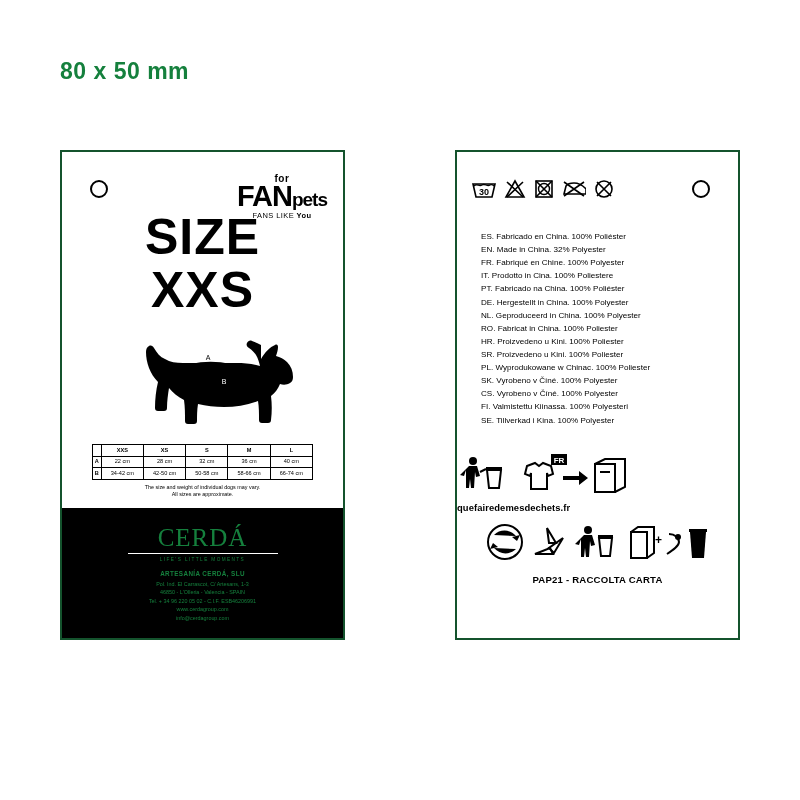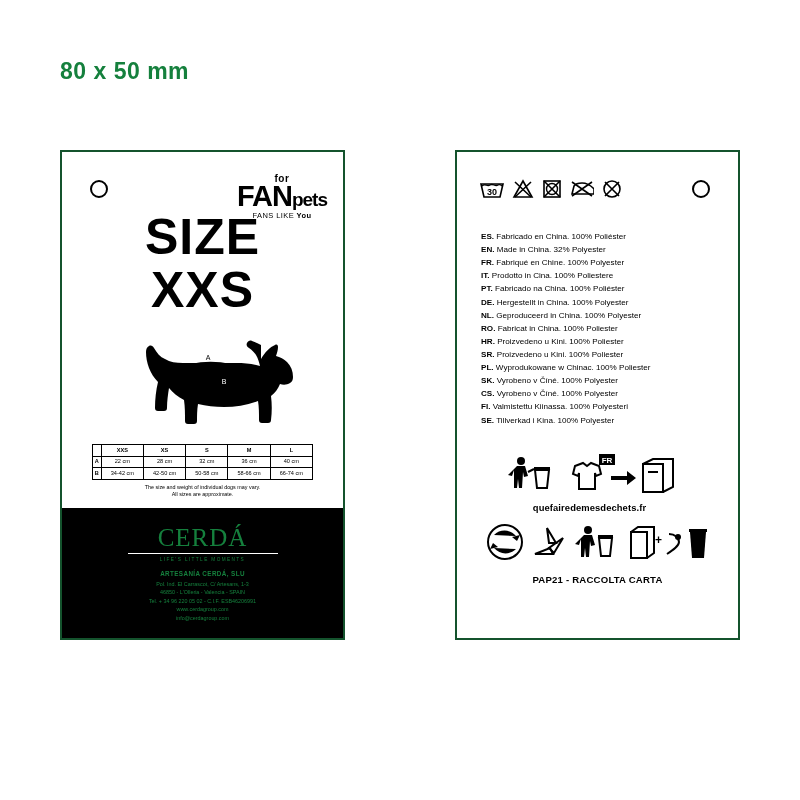--- a/index.html
+++ b/index.html
@@ -156,40 +156,40 @@
     margin-bottom:3px;
   }
   .addr {
     font-size:5.4px;
     line-height:1.55;
   }
 
   
   .care-row {
     position:absolute;
-    left:22px; top:26px;
+    left:14px; top:26px;
     display:flex;
     gap:7px;
     align-items:flex-start;
   }
   .care-row svg { display:block; }
 
   .lang-list {
     position:absolute;
     left:24px; top:78px;
     font-size:8.1px;
     line-height:1.62;
   }
   .lang-list div { white-space:nowrap; }
-  .lang-list b { font-weight:bold; }
+  .lang-list b { font-weight:normal; }
 
   .disposal {
     position:absolute;
     left:0; right:16px; top:300px;
-    text-align:center;
+    text-align:left;
   }
   .disposal-url {
     font-size:9.4px;
     font-weight:bold;
     margin-top:2px;
     letter-spacing:0.1px;
   }
 
   .recycle-row {
     position:absolute;

